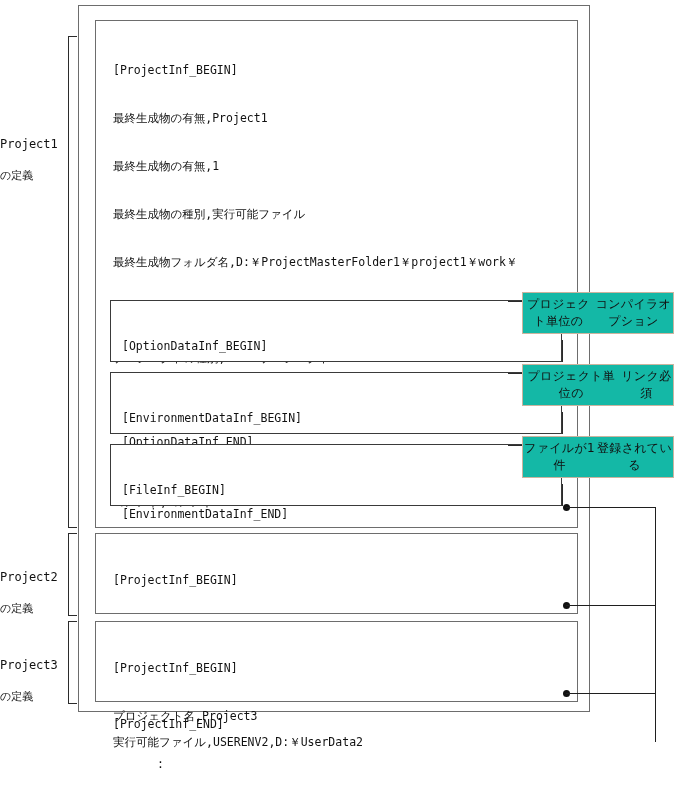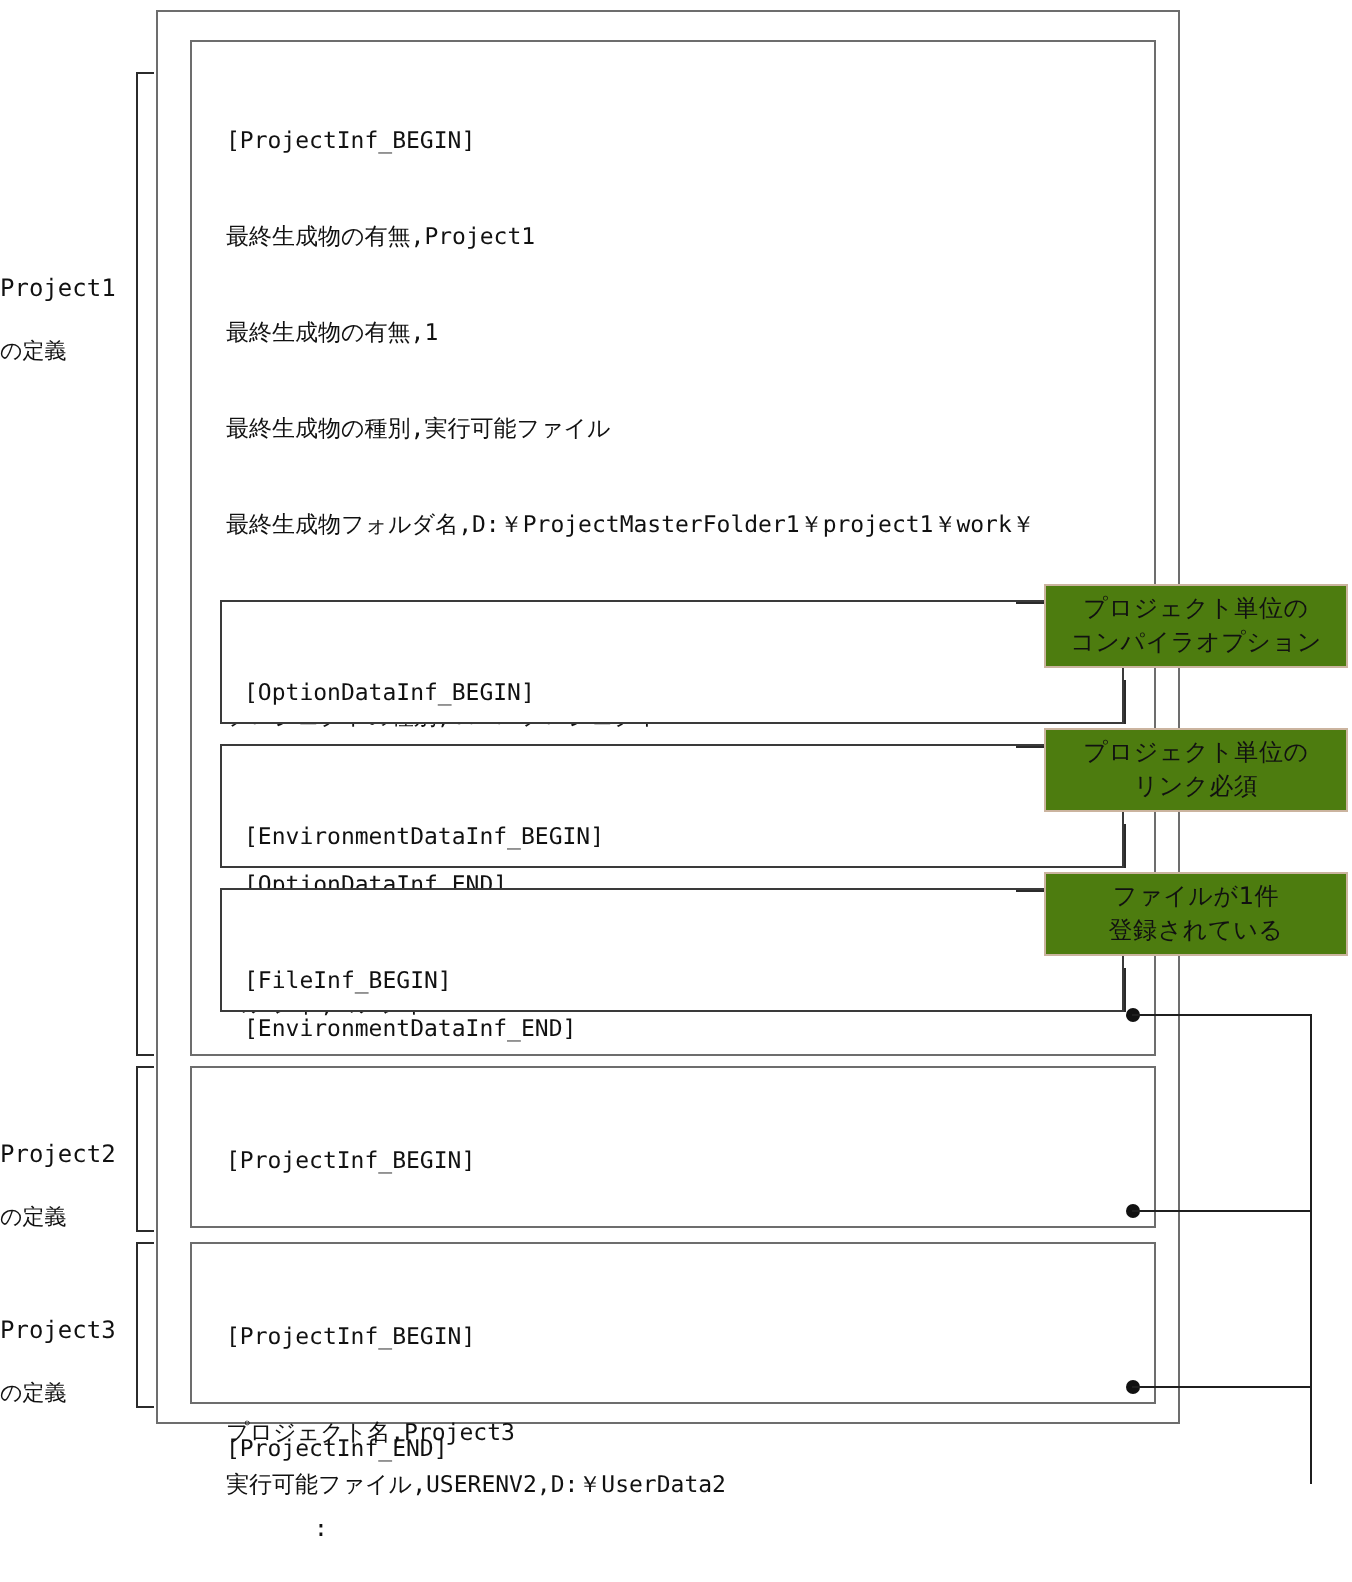--- a/index.html
+++ b/index.html
@@ -69,28 +69,28 @@
     font-size: 12px;
     line-height: 16px;
     text-align: left;
     color: #111111;
     white-space: pre-line;
   }
   .side-label .l2 { font-family: "DejaVu Sans", "Liberation Sans", sans-serif; font-size: 11px; }
 
   
   .callout {
-    background: #4d7c0f;
+    background: #14b8a6;
     border: 1px solid #cbb49f;
     font-family: "DejaVu Sans", "Liberation Sans", sans-serif;
     font-size: 12px;
     line-height: 17px;
     color: #111111;
     display: flex;
-    flex-direction: column;
+    flex-direction: row;
     align-items: center;
     justify-content: center;
     text-align: center;
     letter-spacing: 0.3px;
   }
 
   
   .hline { background: #1f1f1f; height: 1px; }
   .vline { background: #1f1f1f; width: 1px; }
   .hline-thin { background: #2b2b2b; height: 1px; }

